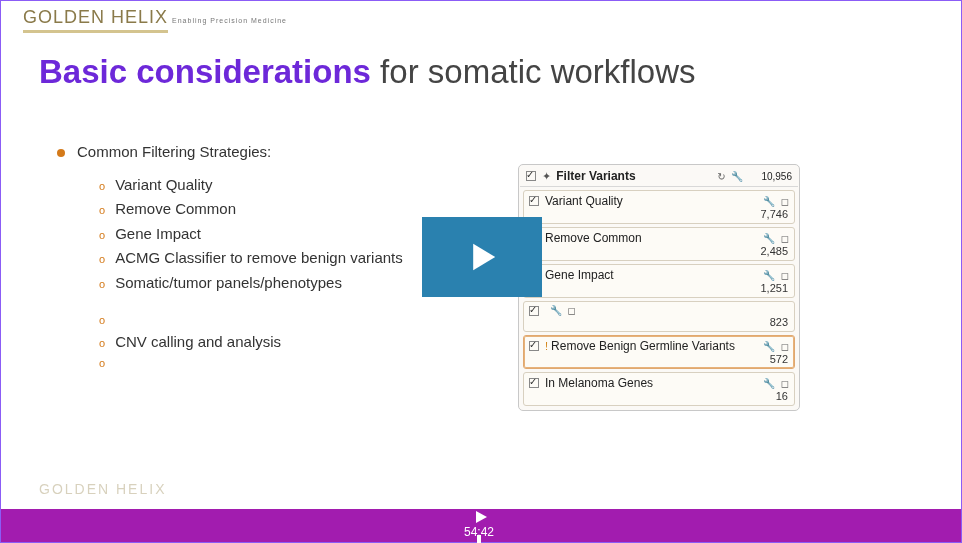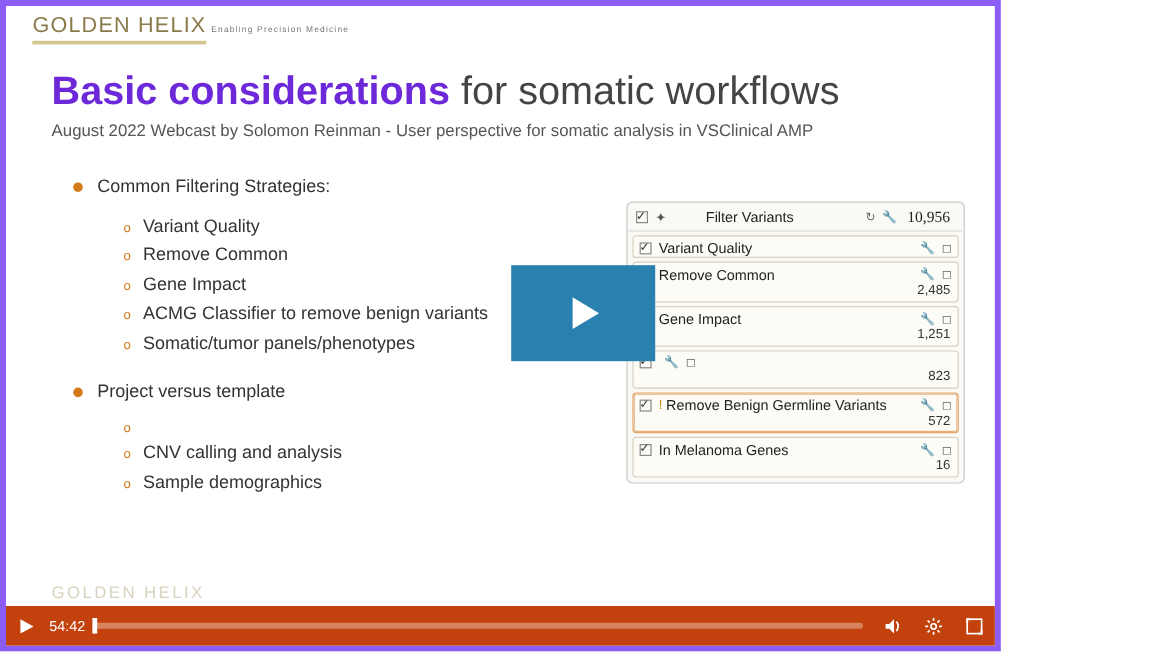--- a/index.html
+++ b/index.html
@@ -1,17 +1,17 @@
 <!DOCTYPE html>
 <html><head>
 <meta charset="utf-8">
 <style>
   * { box-sizing: border-box; margin: 0; padding: 0; }
   html, body { width: 962px; height: 543px; font-family: Arial, Helvetica, sans-serif; background: #fff; overflow: hidden; }
-  .frame { position: relative; width: 834px; height: 543px; border: 5px solid #8b5cf6; background: #fff; }
+  .frame { position: relative; width: 962px; height: 543px; border: 1px solid #8b5cf6; background: #fff; }
 
   
   .logo { position: absolute; left: 22px; top: 6px; display: flex; align-items: baseline; font-family: "Arial Narrow", Arial, sans-serif; letter-spacing: 1px; }
   .logo-main { font-size: 18px; color: #8a7a4a; font-weight: 400; border-bottom: 3px solid #d4c48f; padding-bottom: 2px; display: inline-block; }
   .logo-tag { font-size: 7px; color: #777; margin-left: 4px; position: relative; top: 0px; }
 
   
   .title { position: absolute; left: 38px; top: 52px; font-size: 33px; font-weight: 400; color: #444; }
   .title .accent { color: #6d28d9; font-weight: 700; }
   .subtitle { position: absolute; left: 38px; top: 95px; font-size: 14px; color: #555; }
@@ -25,61 +25,60 @@
   .sub-list .o-marker { color: #d47a1a; font-size: 11px; margin-right: 10px; }
 
   .bottom-logo { position: absolute; left: 38px; top: 480px; font-size: 14px; letter-spacing: 2px; color: #a99b6f; opacity: .45; font-family: "Arial Narrow", Arial, sans-serif; }
 
   
   .filter-panel { position: absolute; left: 517px; top: 163px; width: 282px; background: #fbf9f6; border: 1px solid #c8c8c8; border-radius: 5px; font-size: 12px; color: #222; padding: 1px; }
   .filter-header { display: flex; align-items: center; padding: 3px 6px; border-bottom: 1px solid #d8d8d8; }
   .filter-header .chk { width:10px; height:10px; border:1px solid #888; margin-right:6px; position:relative; }
   .filter-header .chk::after { content:"✓"; position:absolute; left:-1px; top:-3px; font-size:10px; color:#333; }
   .filter-header .title-ico { margin-right:5px; font-size:11px; color:#555; }
-  .filter-header .label { flex: 1; font-weight: normal; margin-left: 28px; }
+  .filter-header .label { flex: 1; font-weight: bold; }
   .filter-header .mini-ico { margin-left: 6px; font-size: 10px; color: #666; }
-  .filter-header .count { margin-left: 8px; min-width: 40px; text-align: left; font-size: 13px; color: #222; font-family: Liberation Serif, serif; }
+  .filter-header .count { margin-left: 8px; min-width: 40px; text-align: right; font-size: 10px; color: #222; }
 
   .filter-card { margin: 3px 3px; border: 1px solid #d8d0c0; border-radius: 3px; background: #fdfbf6; padding: 0; }
   .filter-card.active { border-color: #e0a870; box-shadow: 0 0 0 1px #e7b27a inset; }
   .filter-card .row1 { display: flex; align-items: center; padding: 3px 5px 0 5px; }
   .filter-card .row1 .chk { width:10px; height:10px; border:1px solid #888; margin-right:6px; position:relative; flex-shrink:0; }
   .filter-card .row1 .chk::after { content:"✓"; position:absolute; left:-1px; top:-3px; font-size:10px; color:#333; }
   .filter-card .row1 .warn { color:#d4861a; font-size:11px; margin-right:3px; }
   .filter-card .row1 .name { flex:1; }
   .filter-card .row1 .tool { margin-left:5px; font-size:10px; color:#666; }
   .filter-card .row2 { text-align:right; padding: 0 6px 3px 0; font-size: 11px; color:#333; }
 
   
   .play-overlay { position: absolute; left: 421px; top: 216px; width: 120px; height: 80px; background: #2a81af; display:flex; align-items:center; justify-content:center; cursor:pointer; }
   .play-overlay svg { width: 44px; height: 44px; }
 
   
-  .player-bar { position: absolute; left: 0; bottom: 0; width: 100%; height: 33px; background: #c2410c; display: flex; align-items: center; }
+  .player-bar { position: absolute; left: 0; bottom: 0; width: 100%; height: 33px; background: #a21caf; display: flex; align-items: center; flex-direction: column; }
   .pb-btn { width: 34px; height: 33px; display:flex; align-items:center; justify-content:center; color:#fff; cursor:pointer; }
   .pb-btn svg { width: 16px; height: 16px; }
   .pb-time { color:#fff; font-size:12px; margin: 0 6px 0 2px; }
   .pb-track { flex:1; height: 5px; background: rgba(255,255,255,0.35); position:relative; margin-right:8px; cursor:pointer; border-radius:2px; }
   .pb-track .knob { position:absolute; left:0; top:-4px; width:4px; height:13px; background:#fff; }
   .pb-right { display:flex; align-items:center; }
 </style>
 </head>
 <body>
 
 <div class="frame">
 
   <div class="logo">
     <span class="logo-main">GOLDEN HELIX</span>
     <span class="logo-tag">Enabling Precision Medicine</span>
   </div>
 
   <h1 class="title">
     <span class="accent">Basic considerations</span><span> for somatic workflows</span>
   </h1>
-  <div class="subtitle">August 2022 Webcast by Solomon Reinman - User perspective for somatic analysis in VSClinical AMP</div>
 
   <div class="bullets">
     <div class="b1"><span class="b1-dot"></span><span>Common Filtering Strategies:</span></div>
     <div class="sub-list">
       <div class="o">
           <span class="o-marker">o</span>
           <span>Variant Quality</span>
         </div>
       <div class="o">
           <span class="o-marker">o</span>
@@ -91,32 +90,30 @@
         </div>
       <div class="o">
           <span class="o-marker">o</span>
           <span>ACMG Classifier to remove benign variants</span>
         </div>
       <div class="o">
           <span class="o-marker">o</span>
           <span>Somatic/tumor panels/phenotypes</span>
         </div>
     </div>
-    <div class="b1"><span class="b1-dot"></span><span>Project versus template</span></div>
     <div class="sub-list">
       <div class="o">
           <span class="o-marker">o</span>
         </div>
       <div class="o">
           <span class="o-marker">o</span>
           <span>CNV calling and analysis</span>
         </div>
       <div class="o">
           <span class="o-marker">o</span>
-          <span>Sample demographics</span>
         </div>
     </div>
   </div>
 
   <div class="bottom-logo">GOLDEN HELIX</div>
 
   <div class="filter-panel">
     <div class="filter-header">
       <span class="chk"></span>
       <span class="title-ico">✦</span>
@@ -126,20 +123,21 @@
       <span class="count">10,956</span>
     </div>
     <div id="filter-cards">
         <div class="filter-card">
           <div class="row1">
             <span class="chk"></span>
             <span class="name">Variant Quality</span>
             <span class="tool">🔧</span>
             <span class="tool">◻</span>
           </div>
+          <div class="row2">7,746</div>
         </div>
         <div class="filter-card">
           <div class="row1">
             <span class="chk"></span>
             <span class="name">Remove Common</span>
             <span class="tool">🔧</span>
             <span class="tool">◻</span>
           </div>
           <div class="row2">2,485</div>
         </div>

